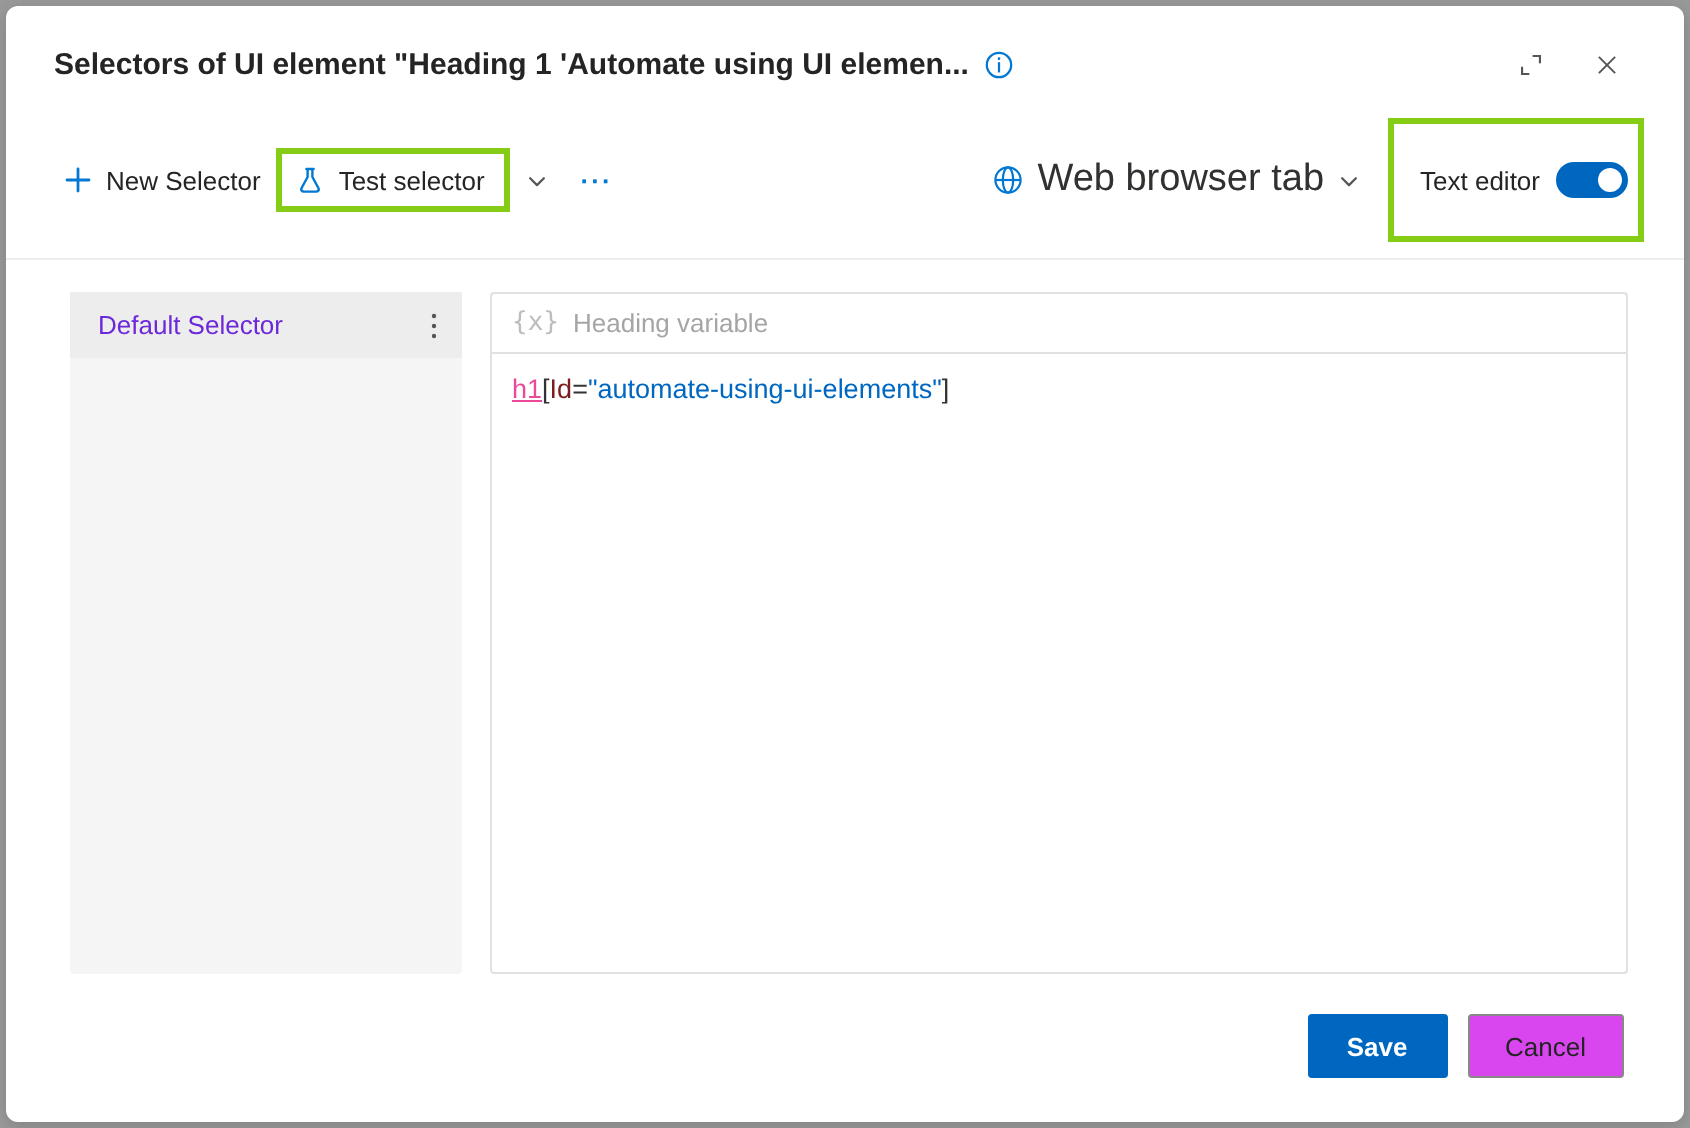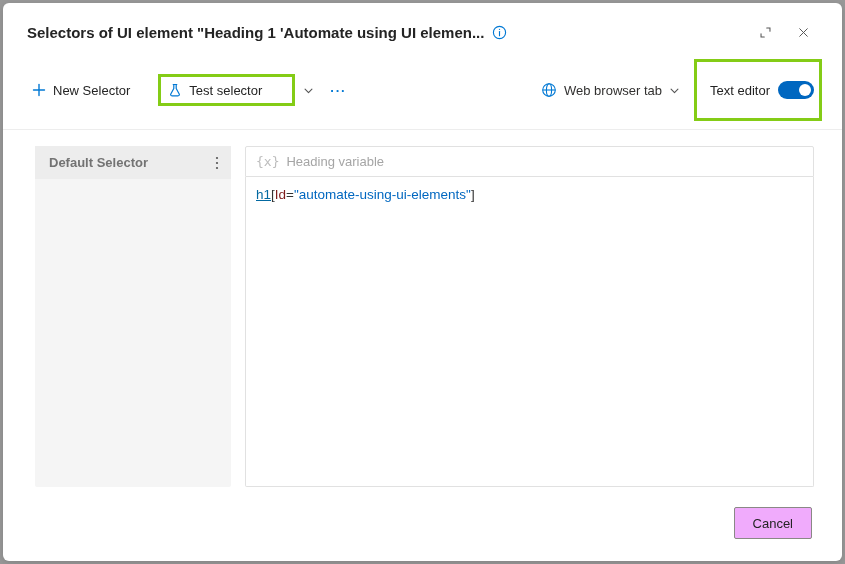--- a/index.html
+++ b/index.html
@@ -60,21 +60,21 @@
     .toolbar {
       display: flex;
       align-items: center;
       padding: 2px 20px 8px 24px;
       border-bottom: 1px solid #ededed;
     }
     .tb-btn {
       display: inline-flex;
       align-items: center;
       gap: 6px;
-      padding: 4px 28px 4px 4px;
+      padding: 4px 8px 4px 4px;
       cursor: pointer;
       color: #242424;
       font-size: 13px;
     }
     .tb-btn .ic {
       color: #0078d4;
       display: inline-flex;
       align-items: center;
     }
     .highlight-box {
@@ -98,21 +98,21 @@
       letter-spacing: 1px;
     }
     .tb-spacer {
       flex: 1;
     }
     .browser-tab-btn {
       display: inline-flex;
       align-items: center;
       gap: 7px;
       color: #323130;
-      font-size: 13px;
+      font-size: 19px;
       padding: 4px 8px;
       cursor: pointer;
     }
     .browser-tab-btn .globe-ic {
       color: #0078d4;
       display: inline-flex;
     }
     .text-editor-group {
       display: inline-flex;
       align-items: center;
@@ -154,23 +154,22 @@
       display: flex;
       flex-direction: column;
     }
     .selector-item {
       display: flex;
       align-items: center;
       justify-content: space-between;
       padding: 9px 8px 9px 14px;
       background: #ededed;
       font-size: 13px;
-      color: #737373;
-      cursor: pointer;
-      font-weight: bold;
+      color: #6d28d9;
+      cursor: pointer;
     }
     .item-more {
       color: #555;
       padding: 0 4px;
       cursor: pointer;
       display: inline-flex;
     }
     .editor-col {
       flex: 1;
       display: flex;
@@ -196,21 +195,21 @@
       border: 1px solid #e1e1e1;
       border-top: none;
       border-bottom-left-radius: 2px;
       border-bottom-right-radius: 2px;
       flex: 1;
       padding: 10px 10px;
       font-family: "Segoe UI", Arial, sans-serif;
       font-size: 13.5px;
       overflow: auto;
     }
-    .tok-tag { color: #0369a1; text-decoration: underline; }
+    .tok-tag { color: #ec4899; text-decoration: underline; }
     .tok-bracket { color: #333; }
     .tok-attr { color: #7f1d1d; }
     .tok-punc { color: #333; }
     .tok-str { color: #0067c0; }
     .footer {
       display: flex;
       justify-content: flex-end;
       gap: 10px;
       padding: 10px 30px 22px 30px;
     }
@@ -225,21 +224,21 @@
       align-items: center;
       justify-content: center;
     }
     .btn-primary {
       background: #0067c0;
       color: #fff;
       border: 1px solid #0067c0;
       font-weight: 600;
     }
     .btn-secondary {
-      background: #f0abfc;
+      background: #d946ef;
       color: #242424;
       border: 1px solid #8a8886;
     }
   </style>
 </head>
 <body>
 
 <div class="dialog">
 
   <div class="title-bar">
@@ -343,16 +342,17 @@
         <span class="var-icon">{x}</span>
         <span>Heading variable</span>
       </div>
       <div class="code-area">
         <span class="tok-tag">h1</span><span class="tok-bracket">[</span><span class="tok-attr">Id</span><span class="tok-punc">=</span><span class="tok-str">"<span>automate-using-ui-elements</span>"</span><span class="tok-bracket">]</span>
       </div>
     </div>
   </div>
 
   <div class="footer">
+    <span class="btn btn-primary">Save</span>
     <span class="btn btn-secondary">Cancel</span>
   </div>
 
 </div>
 
 </body></html>

